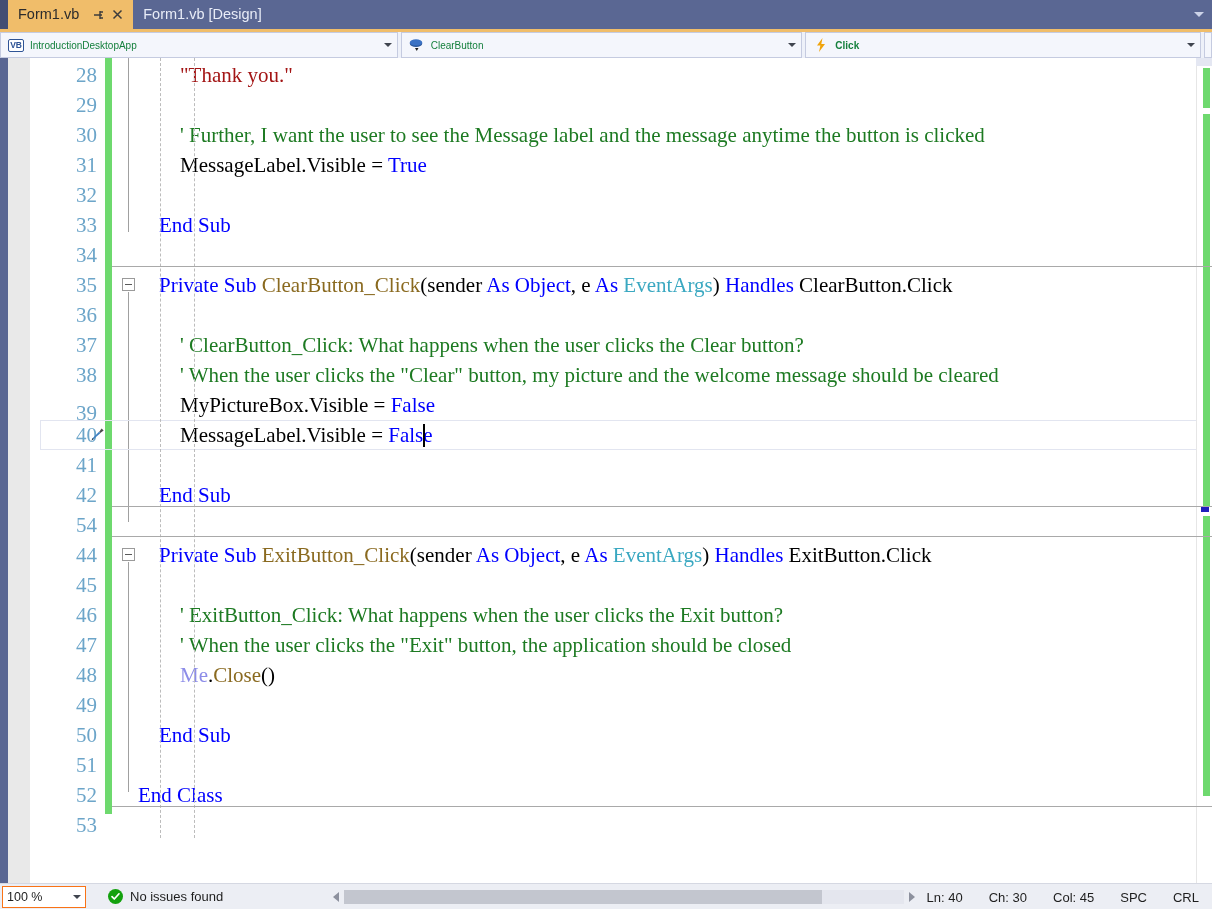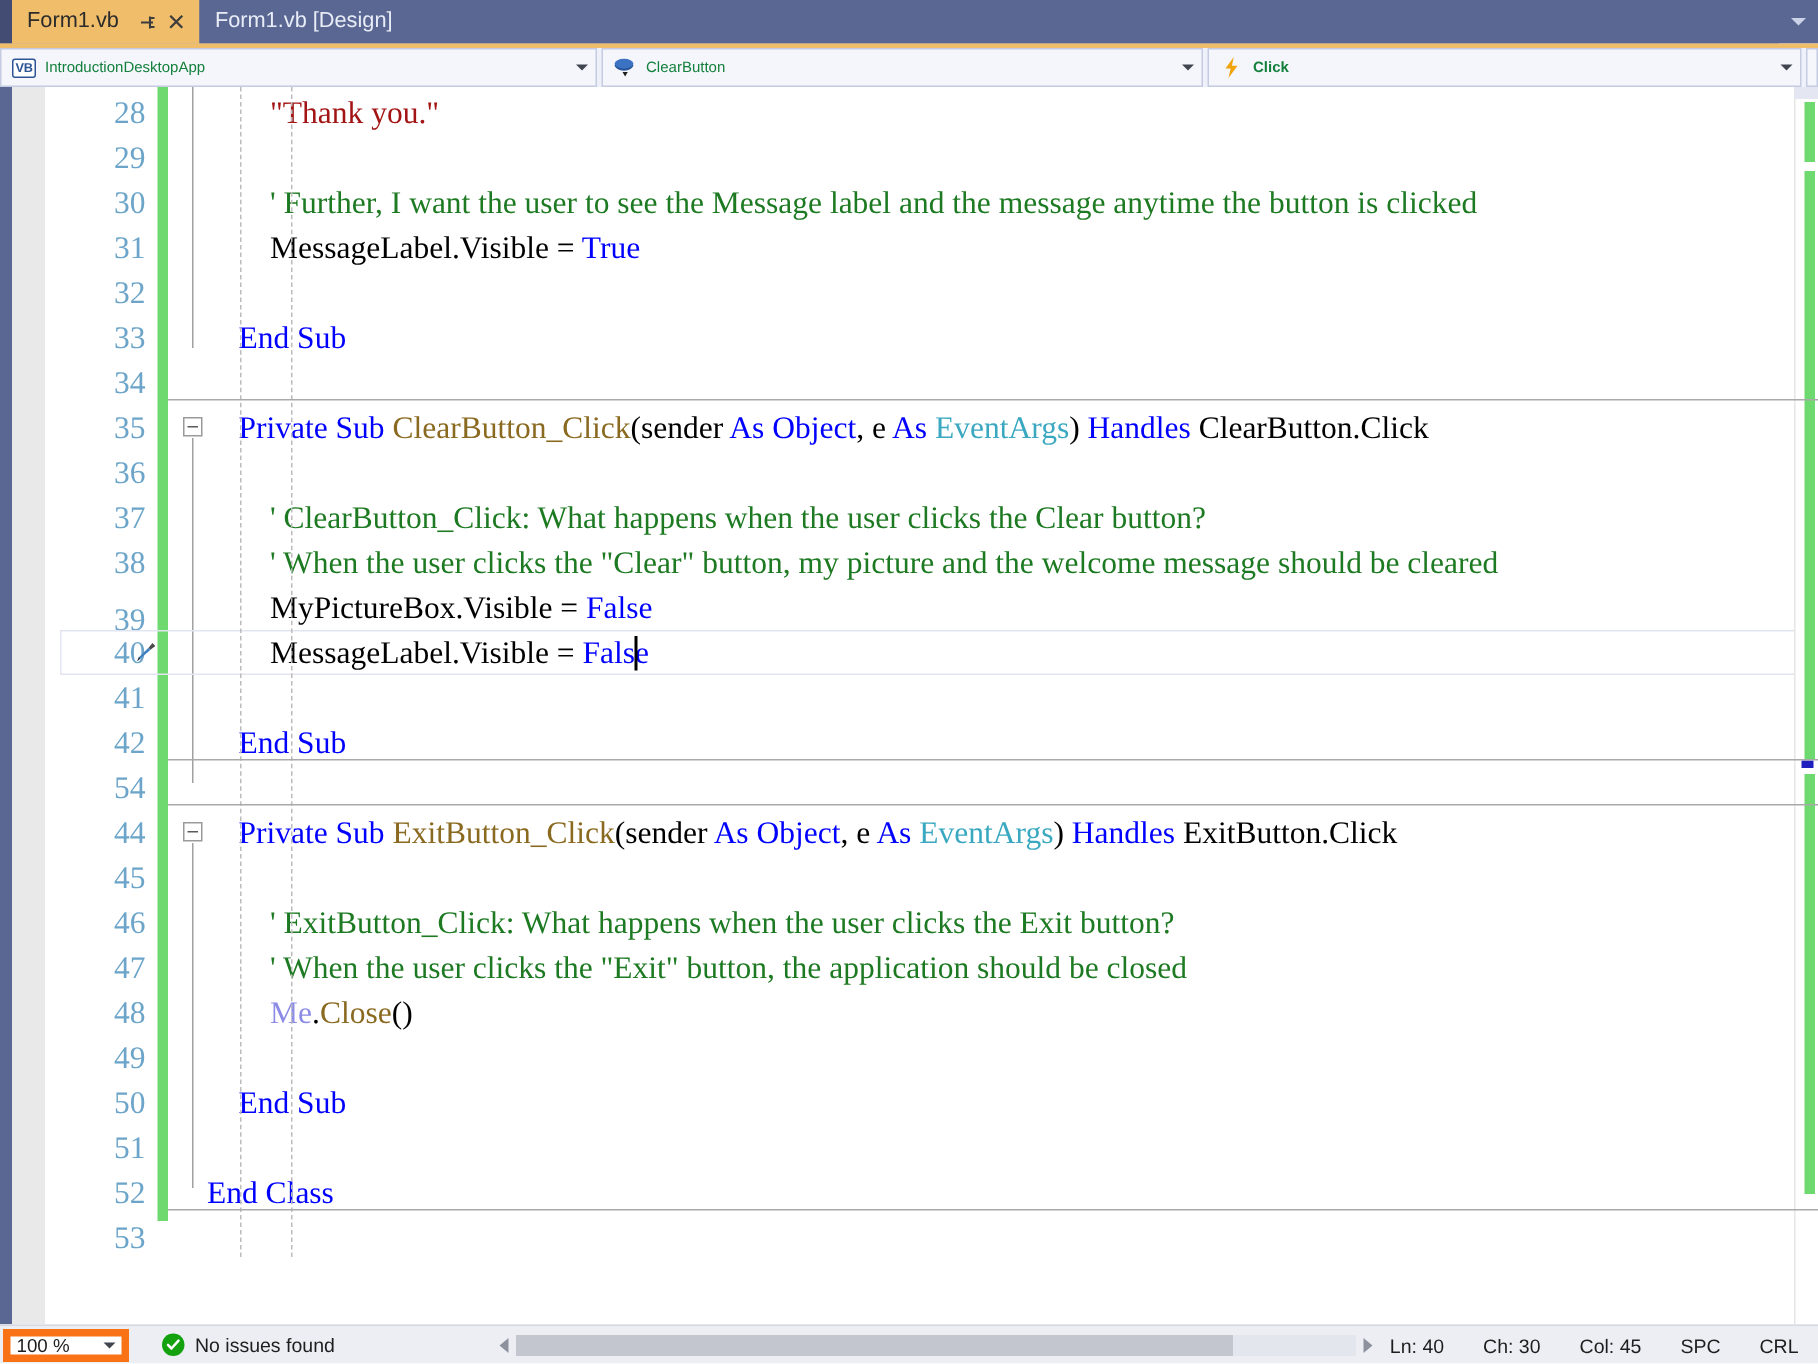--- a/index.html
+++ b/index.html
@@ -300,21 +300,21 @@
     border-top: 1px solid #d5d8e2;
     display: flex;
     align-items: center;
     font-size: 13px;
     color: #1e1e1e;
   }
   .zoom-combo {
     width: 84px; height: 22px;
     margin-left: 2px;
     background: #ffffff;
-    border: 5px solid #f97316;
+    border: 1px solid #f97316;
     display: flex; align-items: center;
     padding: 0 4px;
   }
   .zoom-combo .zl { flex: 1 1 auto; font-size: 12.5px; }
   .status-issues {
     display: flex; align-items: center;
     margin-left: 22px;
     gap: 7px;
     font-size: 13px;
   }

